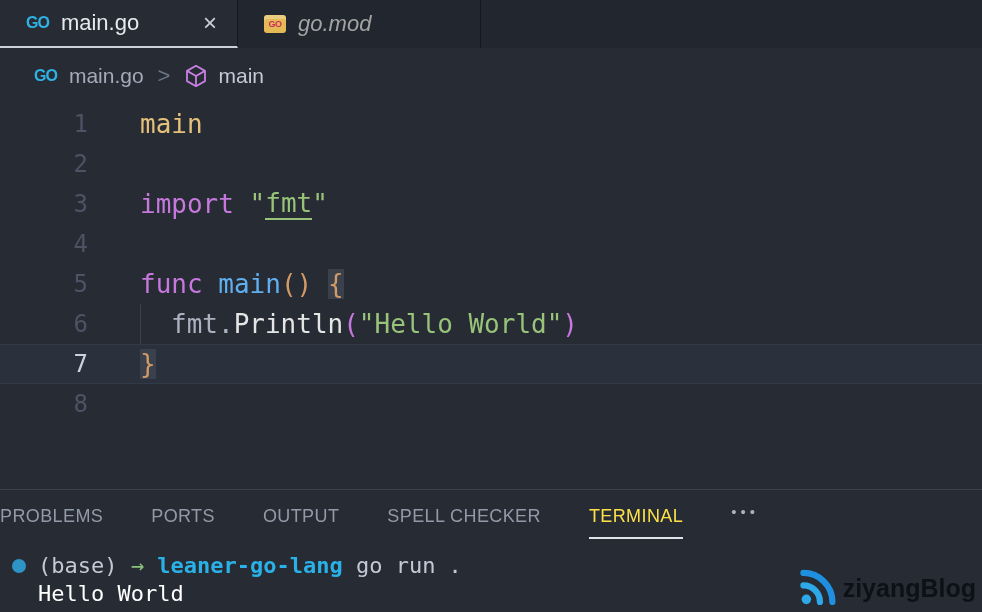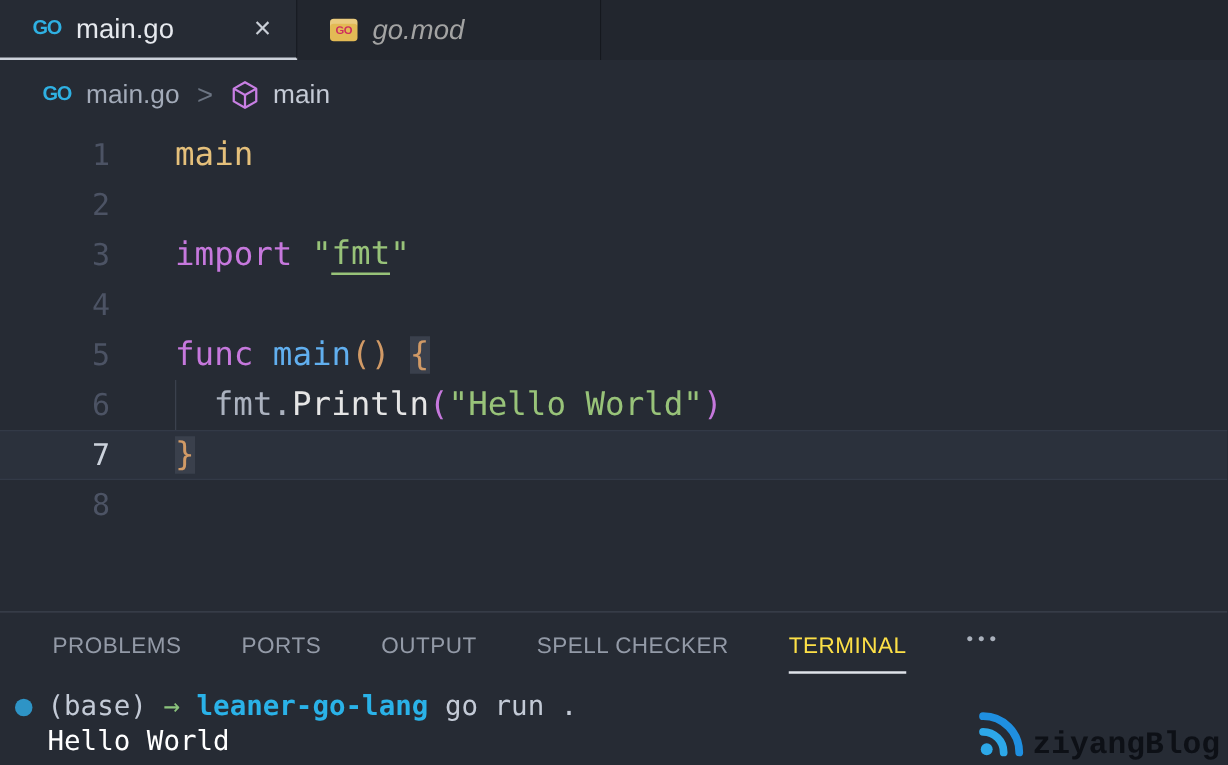--- a/index.html
+++ b/index.html
@@ -50,41 +50,41 @@
   .tok.b1   { color:#d19a66; }
   .tok.b2   { color:#c678dd; }
   .tok.plain{ color:#abb2bf; }
   .tok.u    { border-bottom:2px solid #98c379; }
   .tok.match{ background:#3a404c; }
   .tok.guide{ width:31px; height:100%; border-left:1px solid #3b414d; flex:none; }
 
   
   .panel { position:absolute; left:0; bottom:0; width:982px; height:123px;
            border-top:1px solid #3d434e; background:#262b34; }
-  .panel-tabs { height:50px; display:flex; align-items:center; padding-left:42px; }
+  .panel-tabs { height:50px; display:flex; align-items:center; }
   .ptab { font-size:18px; letter-spacing:0.4px; color:#939aa7; margin-right:48px;
           position:relative; padding:14px 0 12px; cursor:pointer; }
   .ptab.active { color:#fde047; }
   .ptab.active::after { content:""; position:absolute; left:0; right:0; bottom:0;
                         height:2px; background:#dfe3e9; }
   .panel-more { color:#aab1bc; font-size:15px; letter-spacing:4px; cursor:pointer; padding-bottom:8px; }
 
   .terminal { position:absolute; left:0; bottom:0; width:982px; height:60px;
               font-family:"DejaVu Sans Mono", monospace; font-size:22px; line-height:28px;
               padding-left:38px; cursor:text; }
   .trow { position:relative; height:28px; display:flex; align-items:center; }
   .tdot { position:absolute; left:-26px; top:7px; width:14px; height:14px;
           border-radius:50%; background:#2e94c6; }
   .tok.tfg   { color:#c3cad6; }
   .tok.tgreen{ color:#8bc37c; }
   .tok.tcyan { color:#2ab2e8; font-weight:bold; }
   .tok.tdim  { color:#ffffff;text-align:center; }
 
   
-  .watermark { position:absolute; right:6px; bottom:2px; display:flex; align-items:flex-end;font-family:Liberation Mono, monospace; }
+  .watermark { position:absolute; right:6px; bottom:2px; display:flex; align-items:center; }
   .wm-text { font-size:25px; font-weight:bold; color:#0d1016; margin-left:4px; }
 </style>
 </head>
 <body>
 
 <div class="tabbar">
   <div class="tab active">
     <span class="go-logo">GO</span>
     <span class="tab-label">main.go</span>
     <span class="tab-close">×</span>

